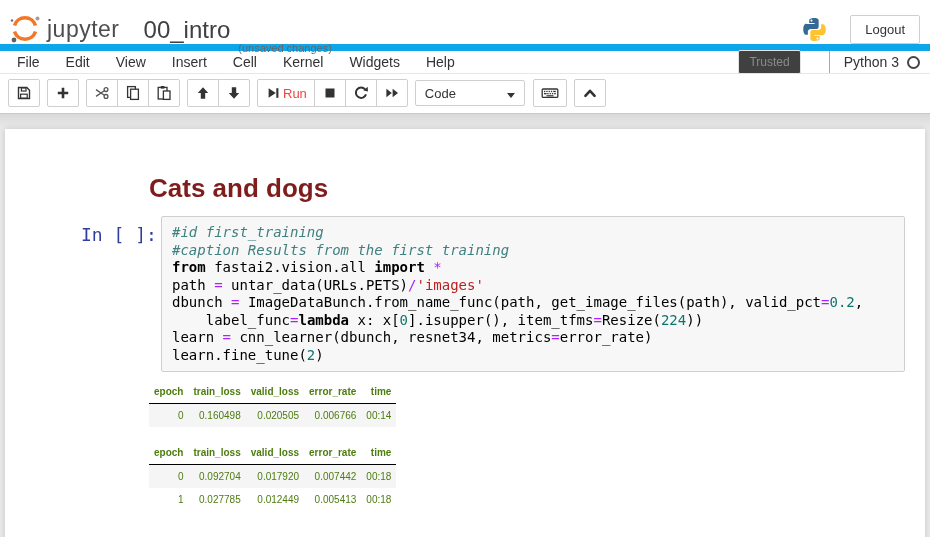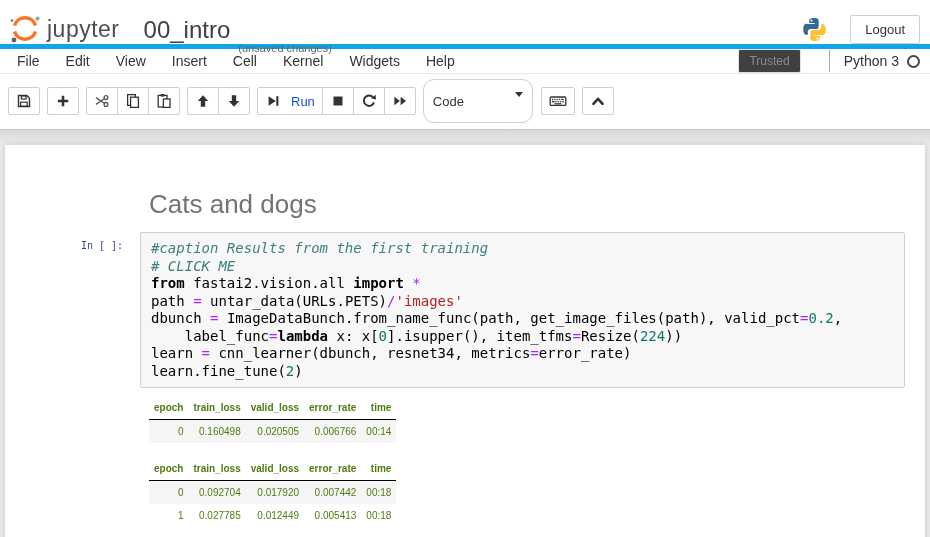--- a/index.html
+++ b/index.html
@@ -23,21 +23,21 @@
   #titlebar-right { margin-left:auto; display:flex; align-items:center; }
   #python-logo-wrap { margin-right:22px; display:flex; }
   #logout-btn {
     font-size:13px; color:#333; background:#fff;
     border:1px solid #cfcfcf; border-radius:2px;
     padding:6px 14px; cursor:pointer;
   }
   
   #menubar {
     height:30px; display:flex; align-items:center;
-    border-top:5px solid #0ea5e9; border-bottom:1px solid #e7e7e7;
+    border-top:7px solid #0ea5e9; border-bottom:1px solid #e7e7e7;
     background:#fff; padding:0 10px 0 4px;
   }
   .menu-item {
     font-size:14px; color:#333; padding:5px 13px; cursor:pointer;
   }
   #menubar-right { margin-left:auto; display:flex; align-items:center; }
   #trusted-btn {
     font-size:12px; color:#8a8a8a; background:#404040;
     border:1px solid #e3e3e3; border-radius:2px;
     padding:4px 10px; cursor:pointer;
@@ -56,52 +56,52 @@
   .tbtn {
     display:inline-flex; align-items:center; justify-content:center;
     height:28px; min-width:31px; padding:0 7px;
     background:#fff; border:1px solid #cfcfcf; border-radius:2px;
     cursor:pointer;
   }
   .btn-group .tbtn { border-radius:0; margin-left:-1px; }
   .btn-group .tbtn:first-child { border-radius:2px 0 0 2px; margin-left:0; }
   .btn-group .tbtn:last-child { border-radius:0 2px 2px 0; }
   .btn-group .tbtn:only-child { border-radius:2px; }
-  .tbtn .btn-label { font-size:13px; color:#1d4ed8; margin-left:10px; }
+  .tbtn .btn-label { font-size:13px; color:#ef4444; margin-left:2px; }
   #cell-type-select {
     position:relative; display:inline-flex; align-items:center;
-    width:110px; height:44px; margin-right:8px; padding-left:9px;
-    background:#fff; border:1px solid #cfcfcf; border-radius:11px;
+    width:110px; height:26px; margin-right:8px; padding-left:9px;
+    background:#fff; border:1px solid #cfcfcf; border-radius:2px;
     font-size:13px; color:#333; cursor:pointer;
   }
   #cell-type-caret {
     position:absolute; right:9px; top:12px;
     width:0; height:0;
     border-left:4px solid transparent; border-right:4px solid transparent;
     border-top:5px solid #333;
   }
   
   #band {
     height:16px;
     border-top:1px solid #c9c9c9;
     background:linear-gradient(#d9d9d9,#eaeaea);
   }
   #notebook {
     background:#fff; margin:0 5px; min-height:412px;
     box-shadow:0 0 6px rgba(0,0,0,0.15);
     padding-top:45px; padding-bottom:10px;
   }
   #md-heading {
-    font-size:26px; line-height:28px; font-weight:normal; color:#737373;
+    font-size:26px; line-height:28px; font-weight:bold; color:#7f1d1d;
     margin:0 16px 14px 144px; cursor:pointer;
   }
   .cell { display:flex; margin:0 20px 0 76px; }
   .prompt {
-    width:58px; flex:none; margin-right:1px; padding-top:8px;
-    font-family:"DejaVu Sans Mono", monospace; font-size:10px;
+    width:58px; flex:none; margin-right:22px; padding-top:8px;
+    font-family:"DejaVu Sans Mono", monospace; font-size:18px;
     color:#303f9f; white-space:pre;
   }
   .input-area {
     flex:1; border:1px solid #cfcfcf; border-radius:2px;
     background:#f7f7f7; padding:7px 10px;
     font-family:"DejaVu Sans Mono", monospace; font-size:14px;
     line-height:17.5px; color:#000; cursor:text;
   }
   .cm-line { white-space:pre; }
   .tok-com { color:#408080; font-style:italic; }
@@ -307,22 +307,22 @@
 </div>
 
 <div id="band"></div>
 
 <div id="notebook">
   <h1 id="md-heading">Cats and dogs</h1>
 
   <div class="cell">
     <div class="prompt">In [ ]:</div>
     <div class="input-area">
+        <div class="cm-line"><span class="tok-com">#id first_training</span></div>
         <div class="cm-line"><span class="tok-com">#caption Results from the first training</span></div>
-        <div class="cm-line"><span class="tok-com"># CLICK ME</span></div>
         <div class="cm-line"><span class="tok-kw">from</span><span> fastai2.vision.all </span><span class="tok-kw">import</span><span> </span><span class="tok-op">*</span></div>
         <div class="cm-line"><span>path </span><span class="tok-op">=</span><span> untar_data(URLs.PETS)</span><span class="tok-op">/</span><span class="tok-str">'images'</span></div>
         <div class="cm-line"><span>dbunch </span><span class="tok-op">=</span><span> ImageDataBunch.from_name_func(path, get_image_files(path), valid_pct</span><span class="tok-op">=</span><span class="tok-num">0.2</span><span>,</span></div>
         <div class="cm-line"><span>    label_func</span><span class="tok-op">=</span><span class="tok-kw">lambda</span><span> x: x[</span><span class="tok-num">0</span><span>].isupper(), item_tfms</span><span class="tok-op">=</span><span>Resize(</span><span class="tok-num">224</span><span>))</span></div>
         <div class="cm-line"><span>learn </span><span class="tok-op">=</span><span> cnn_learner(dbunch, resnet34, metrics</span><span class="tok-op">=</span><span>error_rate)</span></div>
         <div class="cm-line"><span>learn.fine_tune(</span><span class="tok-num">2</span><span>)</span></div>
       </div>
   </div>
 
   <div class="outputs">

